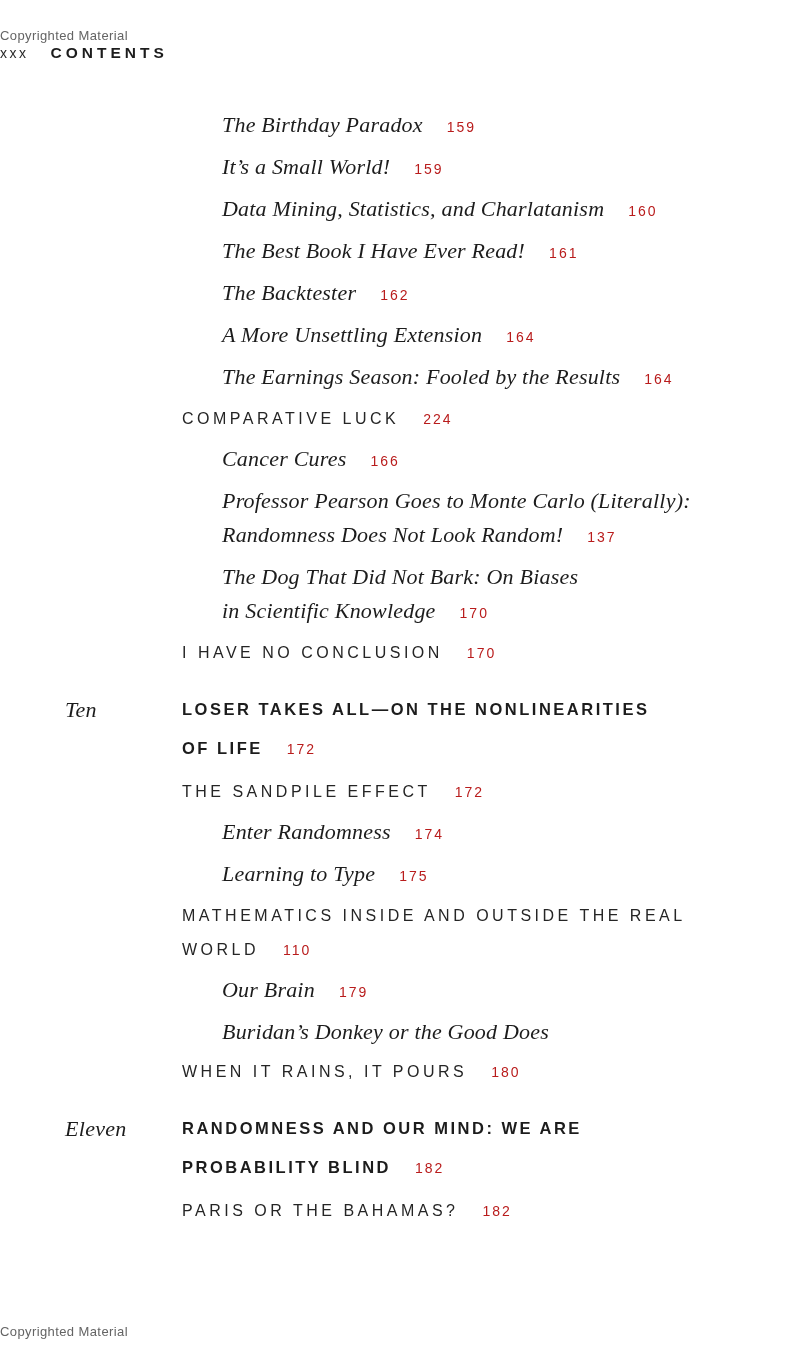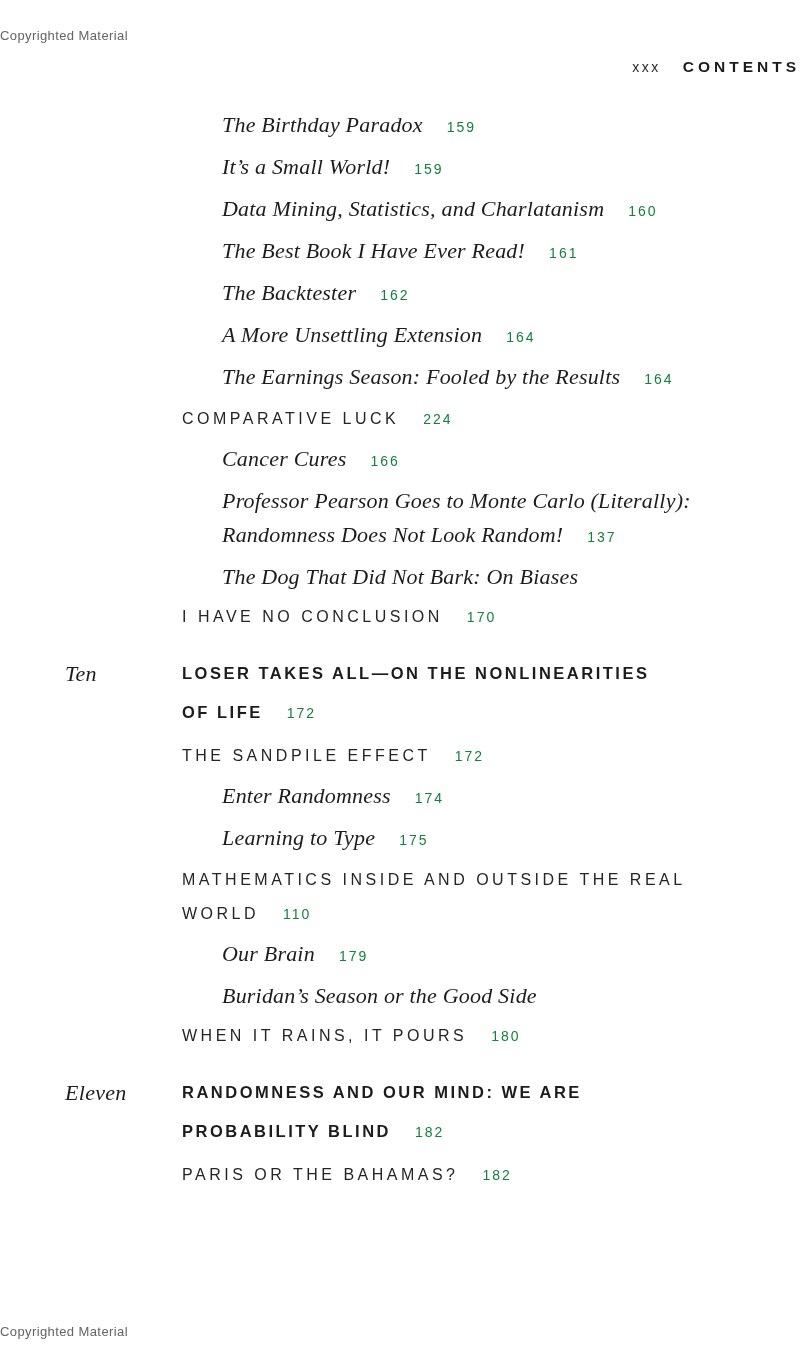--- a/index.html
+++ b/index.html
@@ -22,24 +22,24 @@
     width: 100%;
     font-family: "Liberation Sans", sans-serif;
     font-size: 13px;
     letter-spacing: 0.4px;
     color: var(--muted, #646464);
   }
   .notice.top { top: 28px; }
   .notice.bottom { top: 1324px; }
   .header {
     position: absolute;
-    top: 58px;
+    top: 44px;
     left: 0;
     width: 100%;
-    text-align: right;
+    text-align: left;
     font-family: "Liberation Sans", sans-serif;
     white-space: nowrap;
   }
   .folio {
     font-size: 14px;
     letter-spacing: 2.5px;
     color: #2a2a2a;
     margin-right: 22px;
   }
   .contents-title {
@@ -95,21 +95,21 @@
     letter-spacing: 0.3px;
     color: var(--ink, #1c1c1c);
   }
   .pagenum {
     font-family: "Liberation Sans", sans-serif;
     font-style: normal;
     font-weight: normal;
     font-size: 14px;
     letter-spacing: 2px;
     margin-left: 24px;
-    color: #15803d;
+    color: #b91c1c;
     white-space: nowrap;
   }
 </style>
 </head>
 <body>
 
 <div class="page">
 
   <div class="notice top">Copyrighted Material</div>
 
@@ -144,20 +144,21 @@
       </div>
       <div class="entry sub">
         <div class="line">Cancer Cures<span class="pagenum">166</span></div>
       </div>
       <div class="entry sub">
         <div class="line">Professor Pearson Goes to Monte Carlo (Literally):</div>
         <div class="line">Randomness Does Not Look Random!<span class="pagenum">137</span></div>
       </div>
       <div class="entry sub">
         <div class="line">The Dog That Did Not Bark: On Biases</div>
+        <div class="line">in Scientific Knowledge<span class="pagenum">170</span></div>
       </div>
       <div class="entry section">
         <div class="line">I HAVE NO CONCLUSION<span class="pagenum">170</span></div>
       </div>
       <div class="entry chapter">
         <span class="chapter-label">Ten</span>
         <div class="line">LOSER TAKES ALL—ON THE NONLINEARITIES</div>
         <div class="line">OF LIFE<span class="pagenum">172</span></div>
       </div>
       <div class="entry section">
@@ -170,21 +171,21 @@
         <div class="line">Learning to Type<span class="pagenum">175</span></div>
       </div>
       <div class="entry section">
         <div class="line">MATHEMATICS INSIDE AND OUTSIDE THE REAL</div>
         <div class="line">WORLD<span class="pagenum">110</span></div>
       </div>
       <div class="entry sub">
         <div class="line">Our Brain<span class="pagenum">179</span></div>
       </div>
       <div class="entry sub">
-        <div class="line">Buridan’s Season or the Good Side</div>
+        <div class="line">Buridan’s Donkey or the Good Does</div>
       </div>
       <div class="entry section">
         <div class="line">WHEN IT RAINS, IT POURS<span class="pagenum">180</span></div>
       </div>
       <div class="entry chapter">
         <span class="chapter-label">Eleven</span>
         <div class="line">RANDOMNESS AND OUR MIND: WE ARE</div>
         <div class="line">PROBABILITY BLIND<span class="pagenum">182</span></div>
       </div>
       <div class="entry section">

